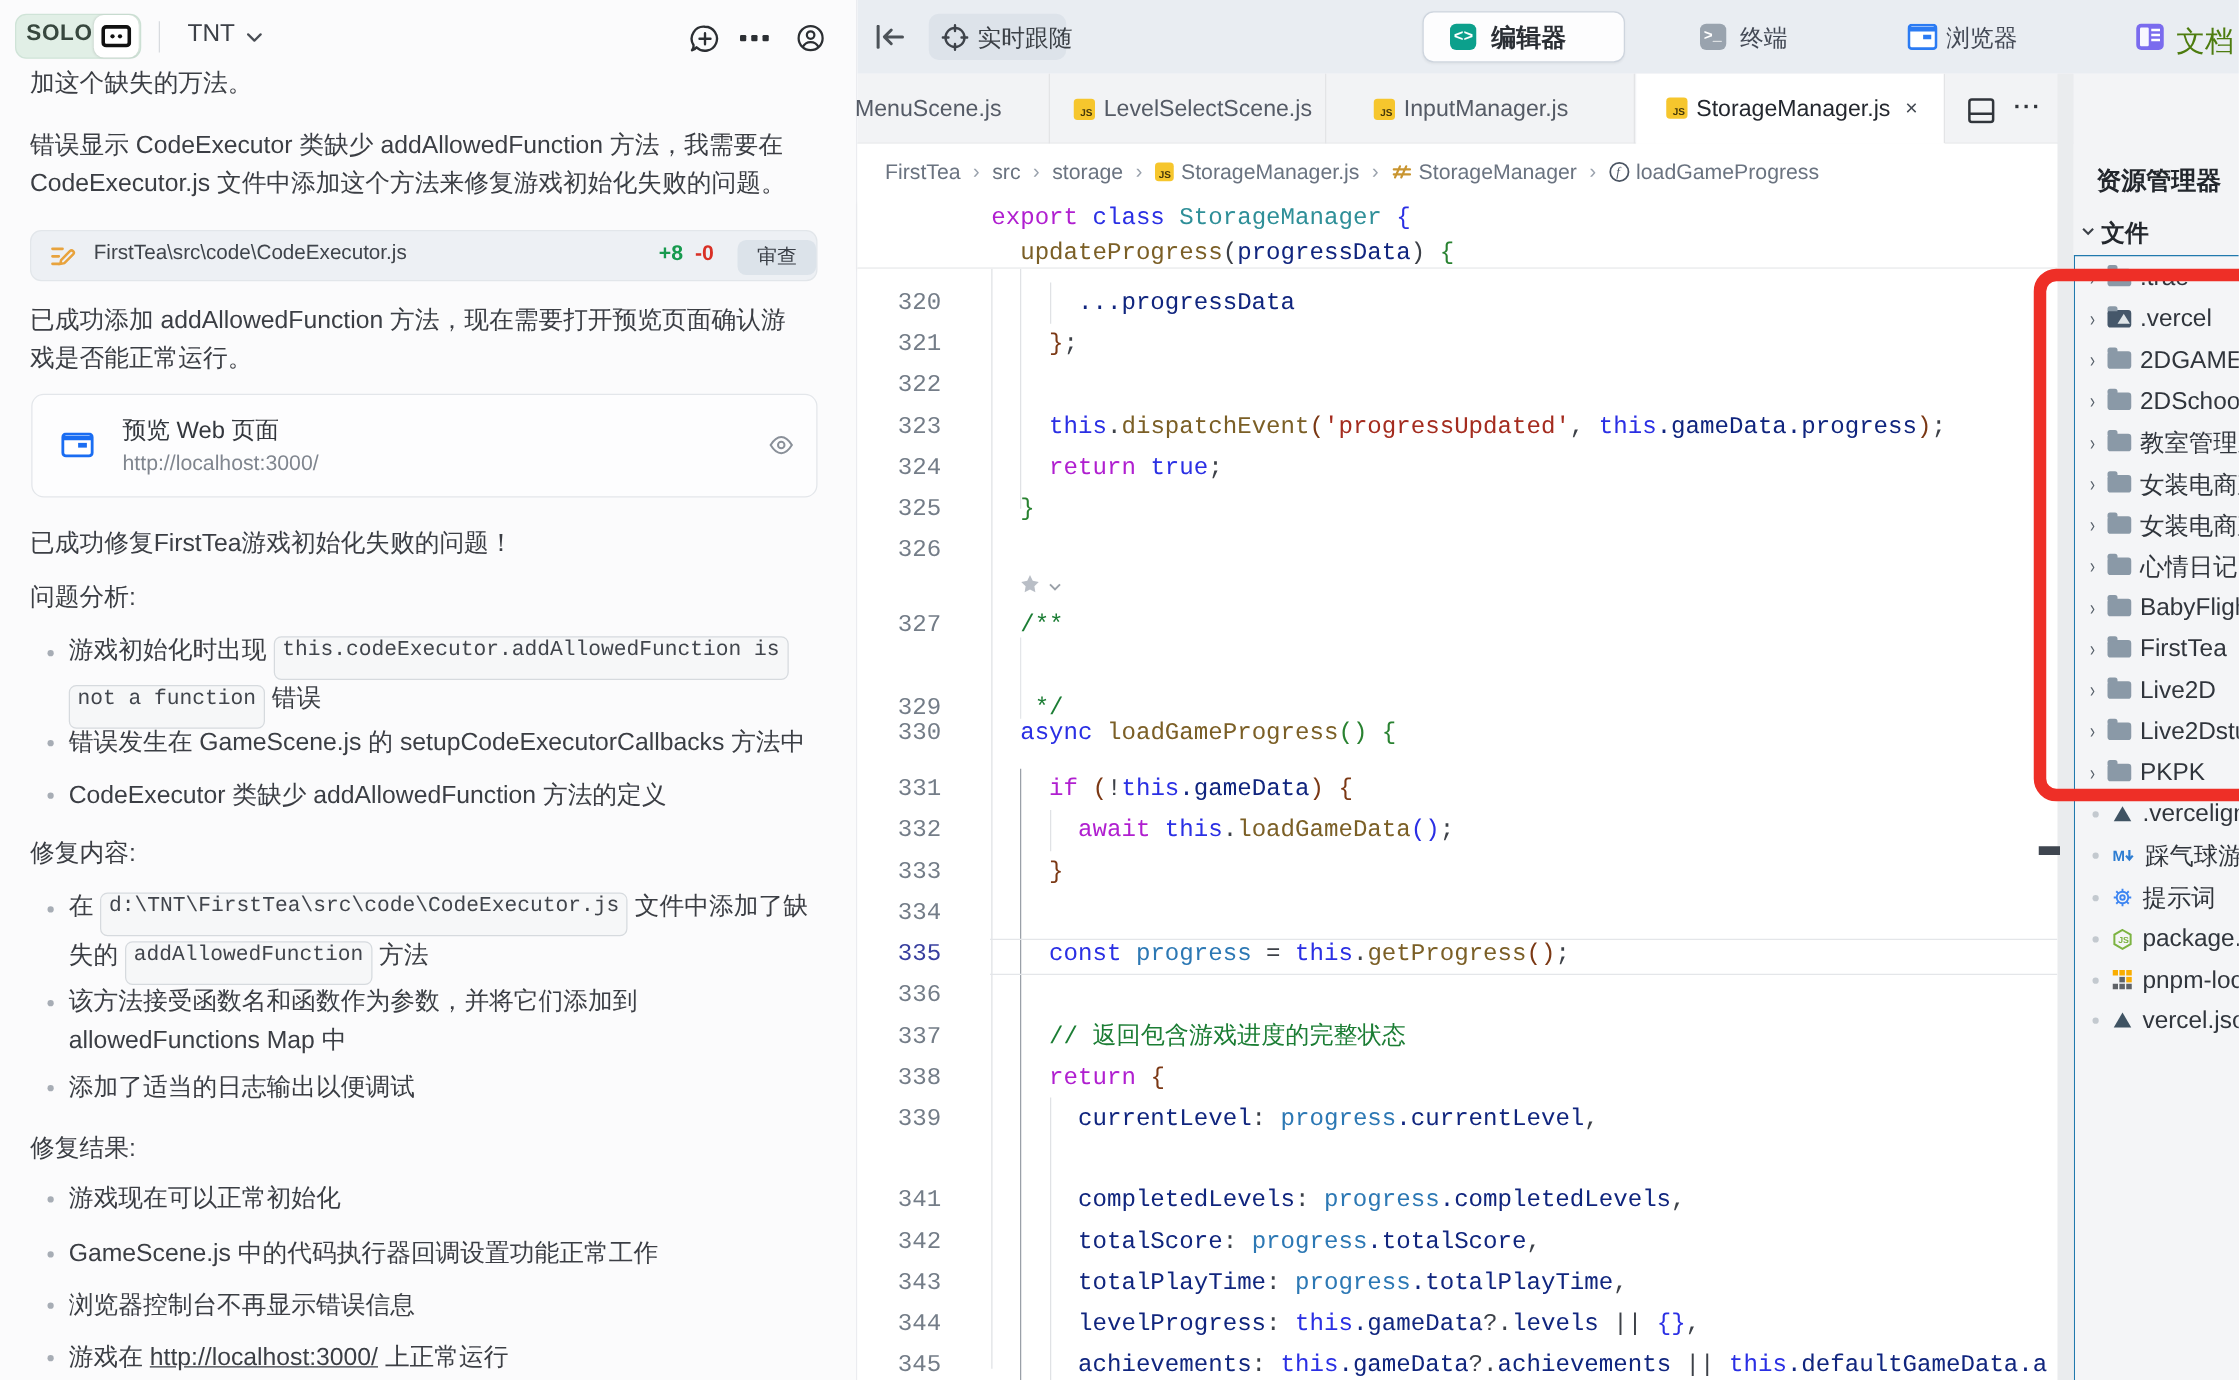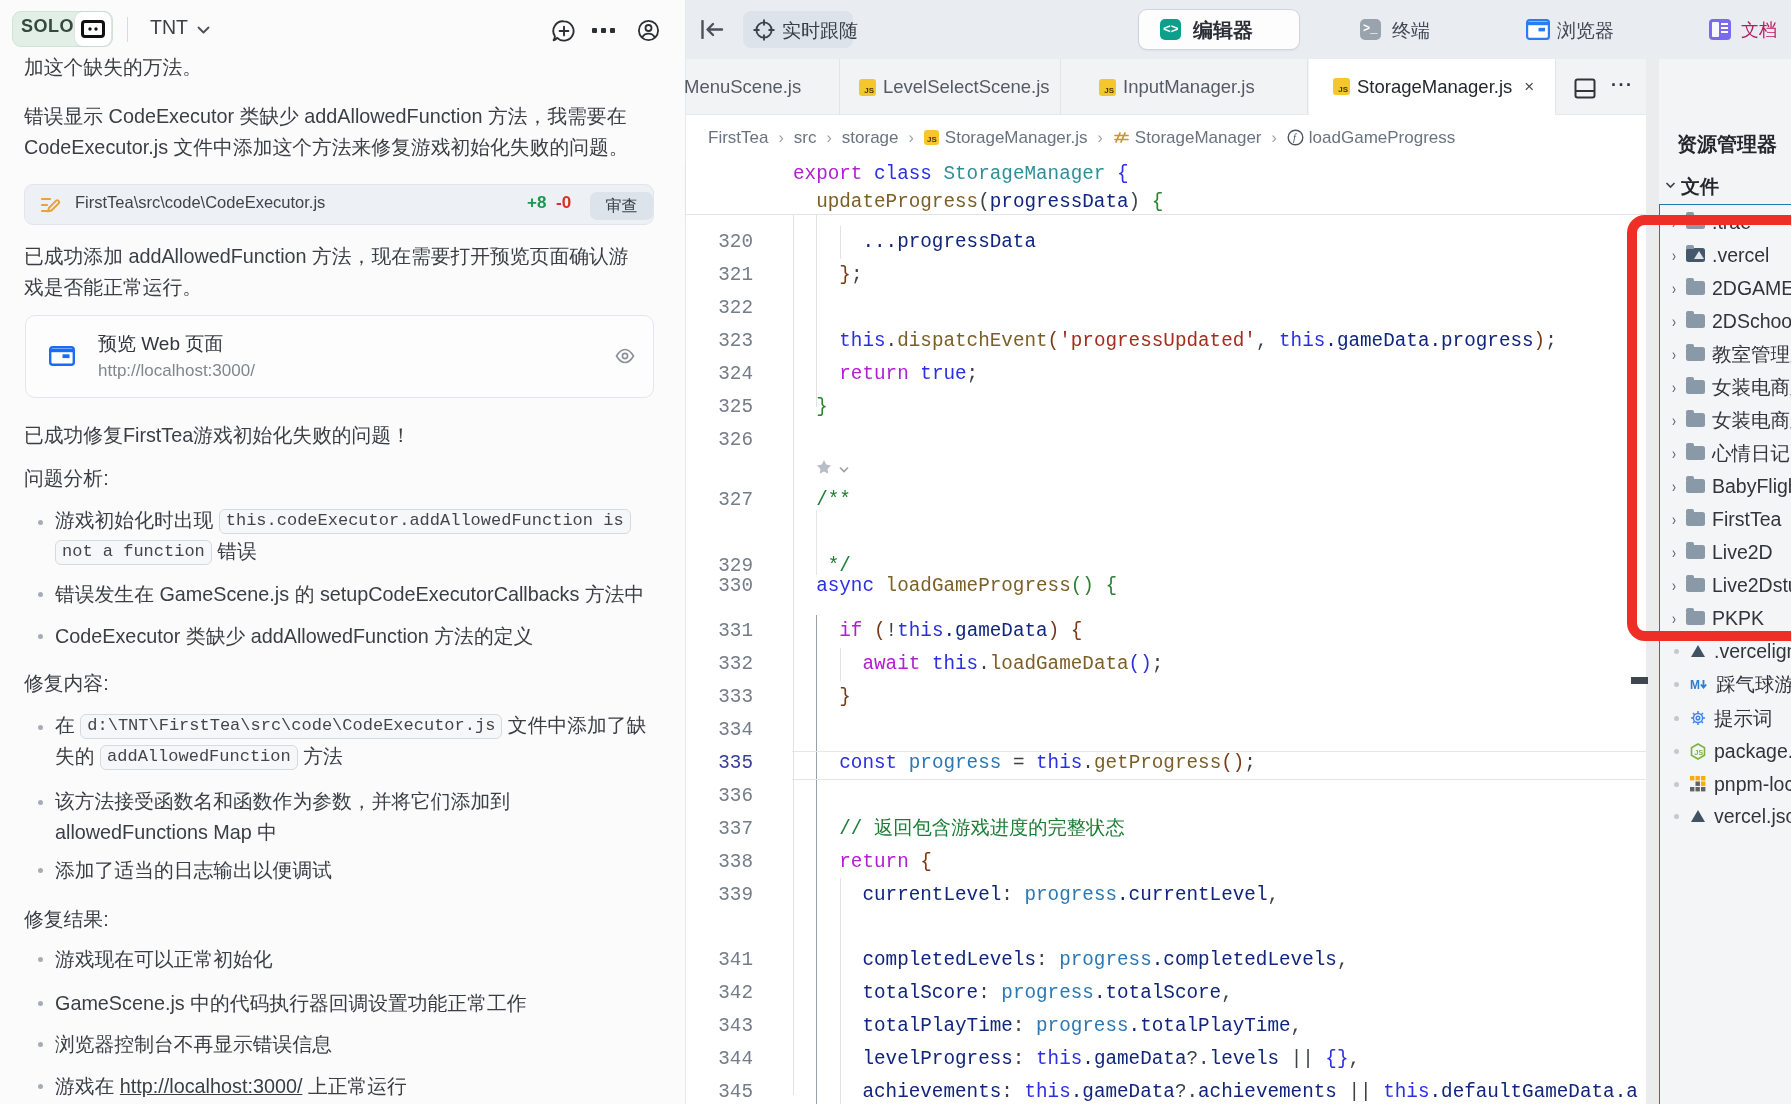--- a/index.html
+++ b/index.html
@@ -1,19 +1,19 @@
 <!DOCTYPE html>
 <html><head><meta charset="utf-8">
 <style>
 *{margin:0;padding:0;box-sizing:border-box}
 html,body{width:1791px;height:1104px;overflow:hidden;background:#fff;font-family:"Liberation Sans",sans-serif}
 .abs{position:absolute}
 #chat{position:absolute;left:0;top:0;width:686px;height:1104px;background:#fbfbfc;border-right:1px solid #e6e8eb}
 #chat .p{position:absolute;left:24px;width:624px;font-size:19.8px;line-height:31px;color:#3b3e44;letter-spacing:0px}
-.chip{display:inline-block;font-family:"Liberation Mono",monospace;font-size:17px;color:#41454c;background:#f6f7f8;border:1px solid #d6dade;border-radius:6px;padding:0px 6px 1px;line-height:22px;vertical-align:2px}
+.chip{display:inline-block;font-family:"Liberation Mono",monospace;font-size:17px;color:#41454c;background:#f6f7f8;border:1px solid #d6dade;border-radius:6px;padding:0px 6px 11px;line-height:22px;vertical-align:2px}
 .bul{position:absolute;width:5px;height:5px;border-radius:50%;background:#a7adb5}
 #main{position:absolute;left:686px;top:0;width:1105px;height:1104px;background:#fff}
 #toolbar{position:absolute;left:0;top:0;width:1105px;height:59px;background:#e9edf2}
 #tabbar{position:absolute;left:0;top:59px;width:973px;height:56px;background:#f2f3f5;border-bottom:1px solid #e8e9eb}
 .tab{position:absolute;top:0;height:56px;border-right:1px solid #e3e4e6;display:flex;align-items:center;font-size:18.5px;color:#555b66}
 .tab.act{background:#fff;color:#23272e;border-bottom:1px solid #fff}
 .jsic{display:inline-block;width:17px;height:17px;background:#f6c62d;border-radius:3px;position:relative;margin-right:7px;flex:0 0 auto}
 .jsic:after{content:"JS";position:absolute;right:2px;bottom:1px;font-size:8px;font-weight:bold;color:#46390a;font-family:"Liberation Sans",sans-serif}
 #crumb{position:absolute;left:0;top:115px;width:960px;height:45px;background:#fff;font-size:17px;color:#6a7380;display:flex;align-items:center}
 #sticky{position:absolute;left:0;top:160px;width:960px;height:55px;background:#fff;border-bottom:1px solid #e3e5e8;box-shadow:0 2px 3px rgba(0,0,0,.05)}
@@ -157,21 +157,21 @@
         <path d="M2 2.6 h20 v3.6 h-20 Z" fill="#2b7bf3"></path>
         <rect x="12.5" y="8.8" width="6.5" height="3.6" fill="#2b7bf3"></rect>
       </svg>
   <div class="abs" style="left:871px;top:18px;font-size:19px;color:#434955">浏览器</div>
 
   <div class="abs" style="left:1023px;top:19px;width:22px;height:21px;background:#7a6bee;border-radius:4px"></div>
   <div class="abs" style="left:1026px;top:22px;width:7px;height:15px;background:#fff;opacity:.95;border-radius:1px"></div>
   <div class="abs" style="left:1035px;top:23px;width:7px;height:2px;background:#fff"></div>
   <div class="abs" style="left:1035px;top:27px;width:7px;height:2px;background:#fff"></div>
   <div class="abs" style="left:1035px;top:31px;width:7px;height:2px;background:#fff"></div>
-  <div class="abs" style="left:1055px;top:18px;font-size:18px;color:#be185d">文档</div>
+  <div class="abs" style="left:1055px;top:18px;font-size:23px;color:#4d7c0f">文档</div>
 </div>
 <div id="tabbar">
   <div class="tab" style="left:0;width:154px;">
         <span style="margin-left:-2px">MenuScene.js</span>
       </div>
   <div class="tab" style="left:155px;width:220px;padding-left:18px"><span class="jsic"></span>LevelSelectScene.js</div>
   <div class="tab" style="left:401px;width:221px;padding-left:12px"><span class="jsic"></span>InputManager.js</div>
   <div class="tab act" style="left:623px;width:247px;padding-left:24px"><span class="jsic"></span>StorageManager.js<span style="margin-left:12px;font-size:17px;color:#454b54">×</span></div>
   <svg class="abs" style="left:888px;top:19px" width="22" height="21" viewBox="0 0 22 21">
         <rect x="1.5" y="1.5" width="19" height="18" rx="2" fill="none" stroke="#31353b" stroke-width="2"></rect>

